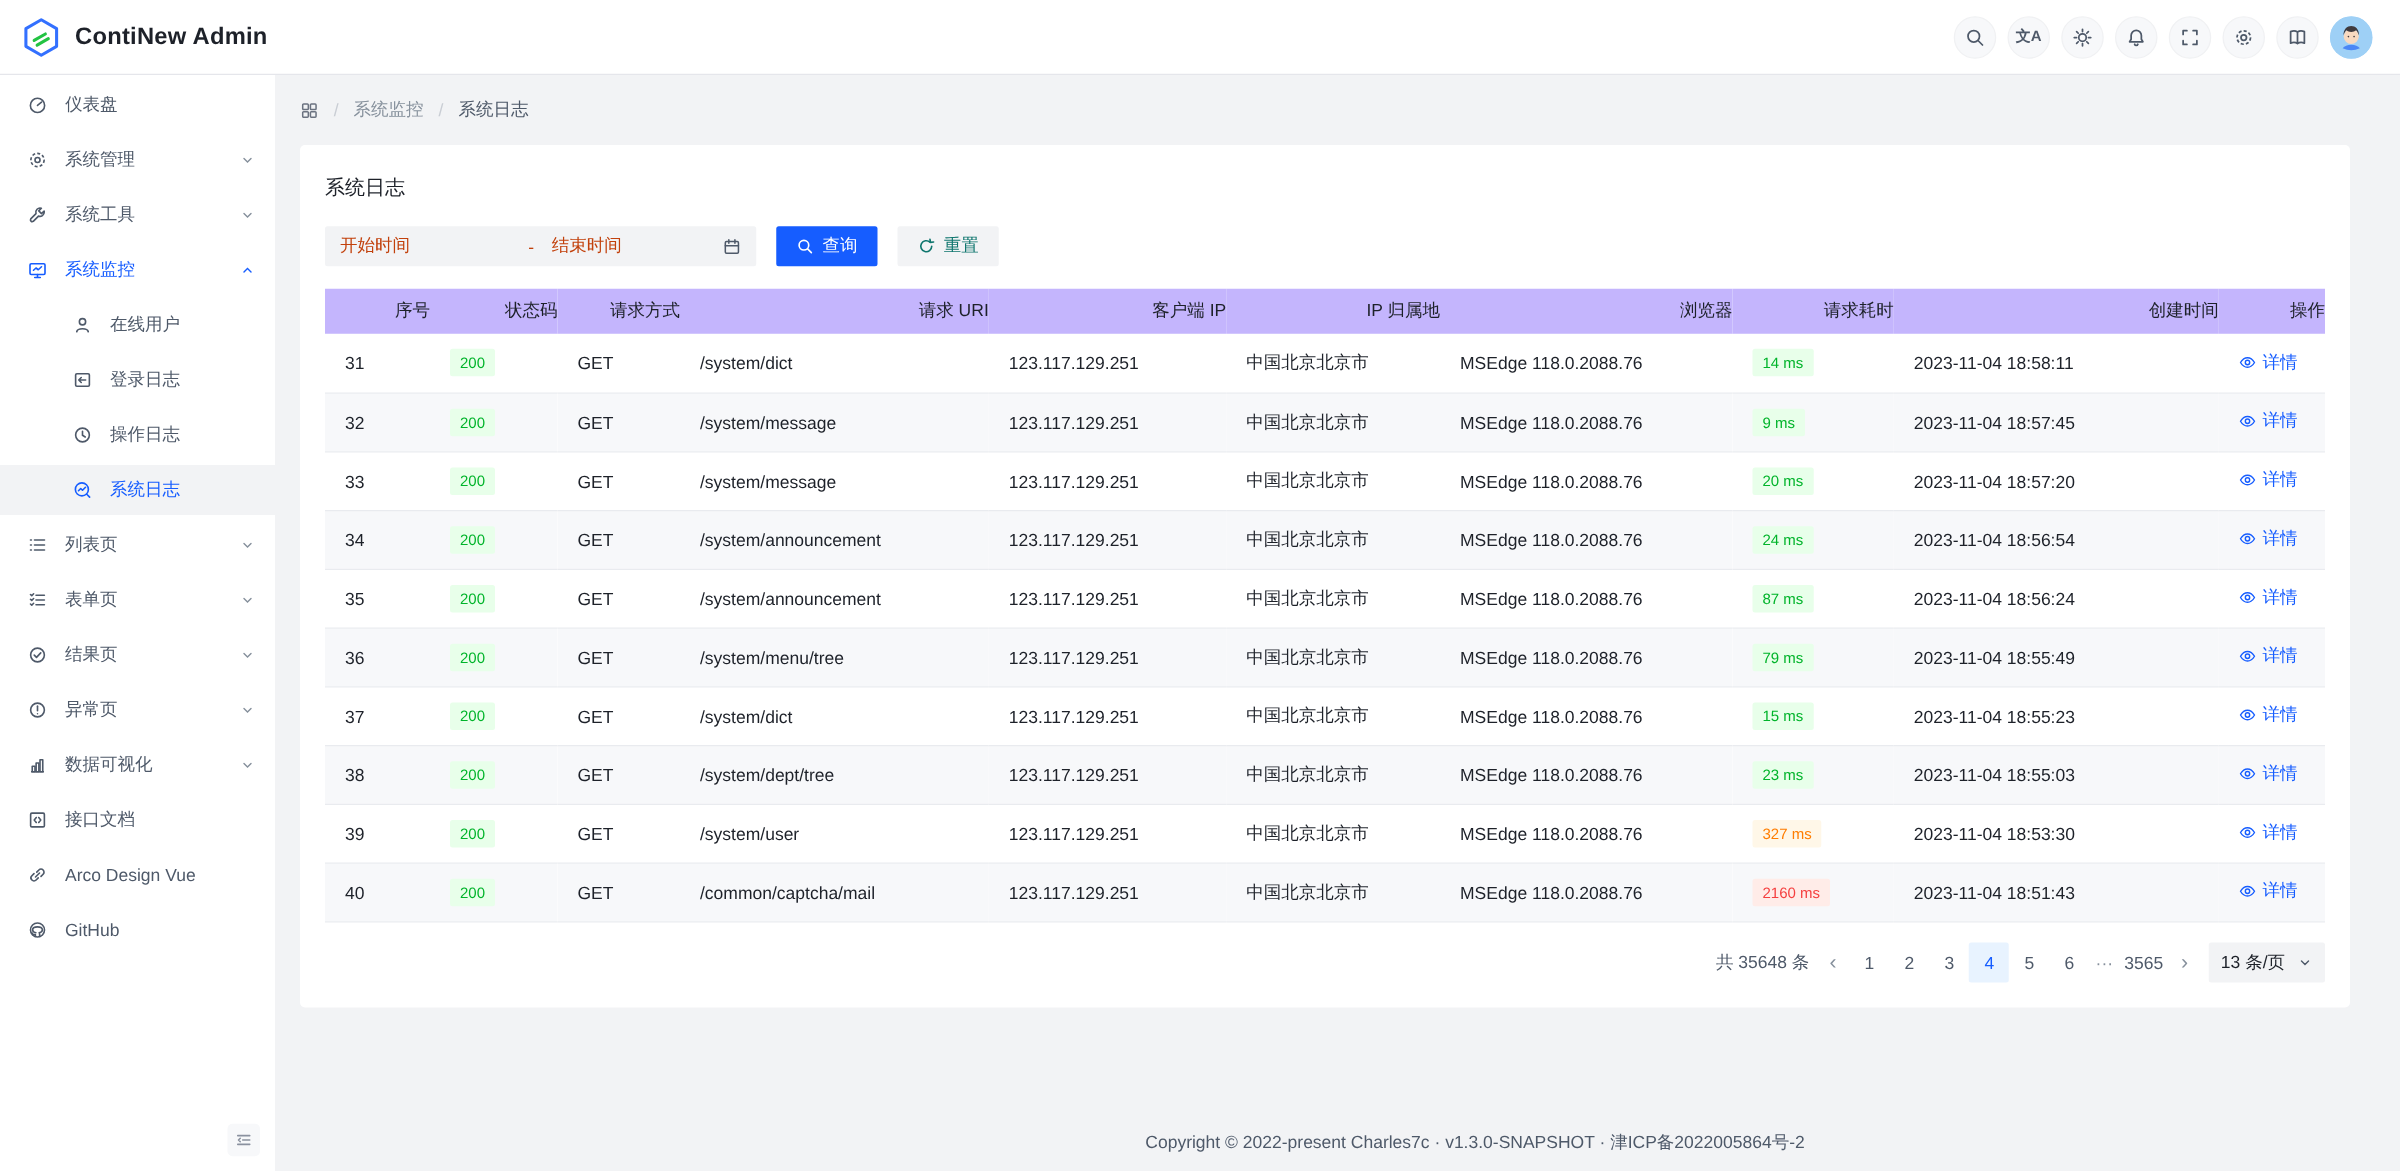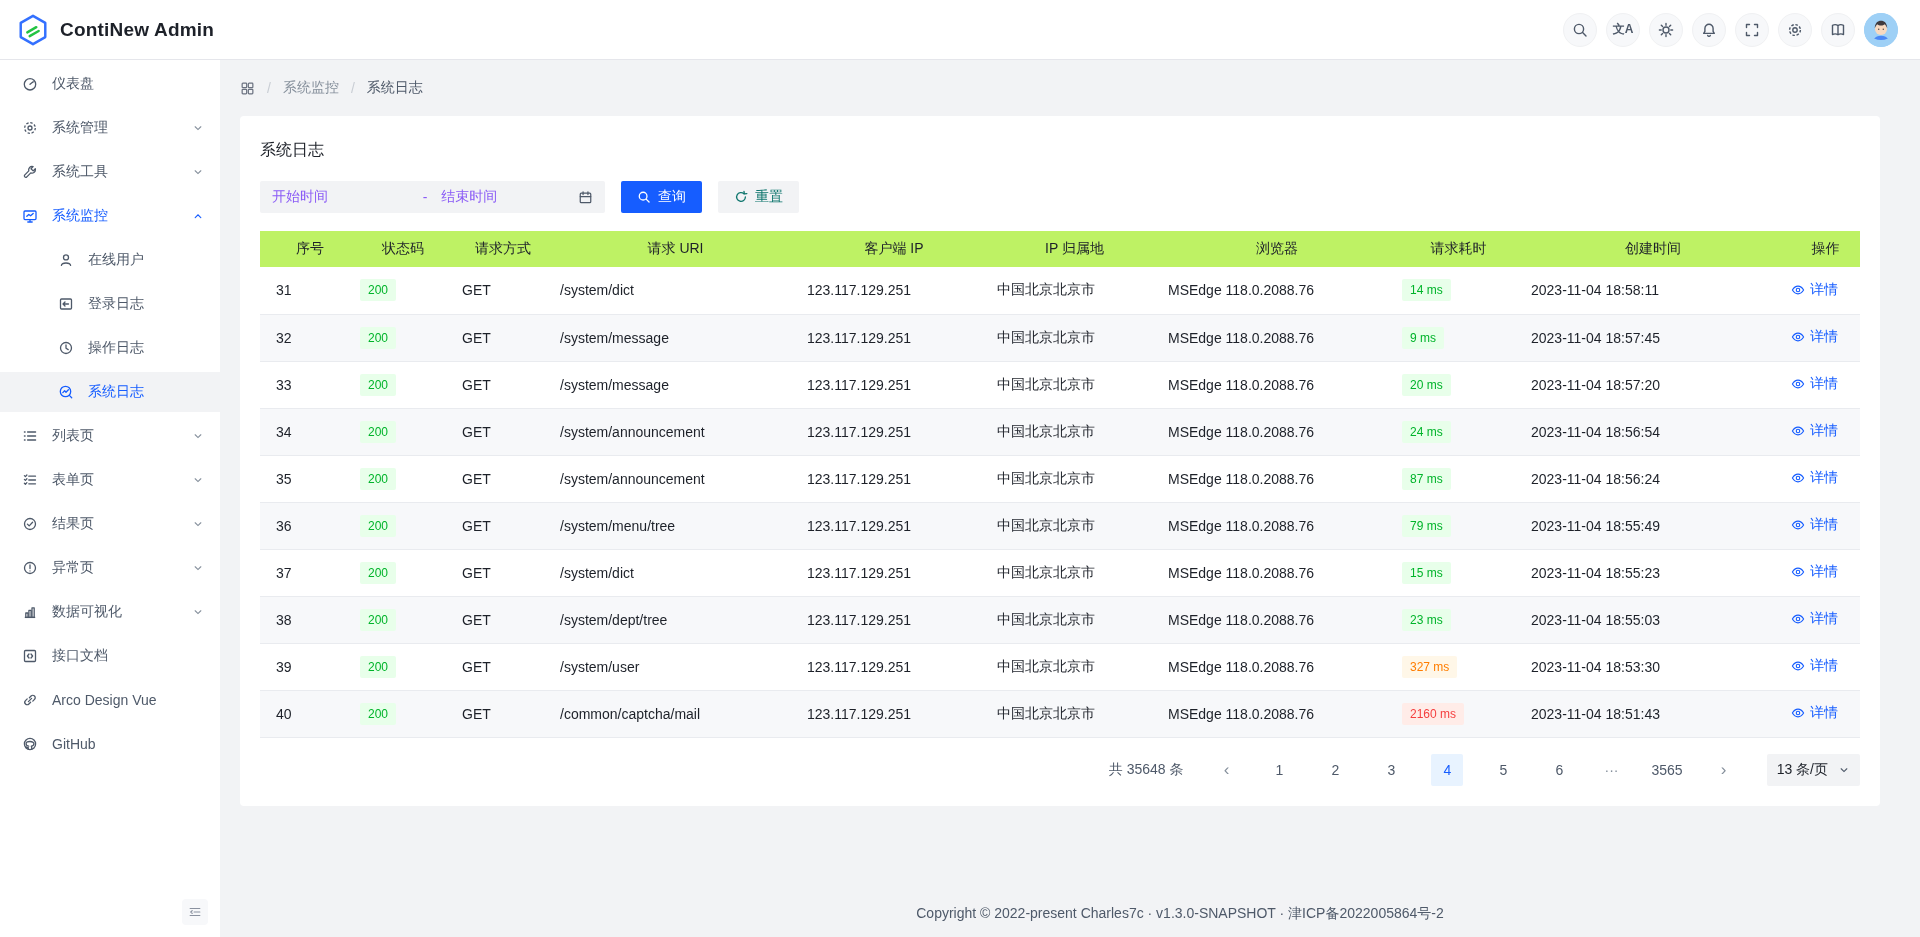--- a/index.html
+++ b/index.html
@@ -39,42 +39,42 @@
   .breadcrumb { height:56px; display:flex; align-items:center; gap:12px; padding:0 20px; font-size:14px; color:#86909c; }
   .crumb-sep { color:#c9cdd4; }
   .crumb-last { color:#4e5969; font-weight:500; }
   .crumb-link { cursor:pointer; }
 
   .card { margin:0 40px 0 20px; background:#fff; border-radius:4px; padding:20px; }
   .card-title { font-size:16px; font-weight:500; color:#1d2129; margin:4px 0 20px; }
 
   .filter-row { display:flex; align-items:center; gap:16px; margin-bottom:18px; }
   .range-input { width:345px; height:32px; background:#f2f3f5; border-radius:2px; display:flex; align-items:center;
-                 padding:0 12px; font-size:14px; color:#8b5cf6; cursor:text; }
+                 padding:0 12px; font-size:14px; color:#c2410c; cursor:text; }
   .range-input .ph { flex:1; }
   .range-input .sep { flex:none; padding:0 14px; }
   .range-input .cal { color:#4e5969; flex:none; }
   .btn { height:32px; border:none; border-radius:2px; font-size:14px; display:inline-flex; align-items:center;
          gap:7px; padding:0 16px; cursor:pointer; font-family:inherit; }
   .btn-primary { background:#165dff; color:#fff; }
   .btn-secondary { background:#f2f3f5; color:#0f766e; }
 
   
   table { width:100%; border-collapse:collapse; font-size:14px; color:#1d2129; table-layout:fixed; }
-  thead th { background:#bef264; height:36px; font-weight:500; text-align:center; padding:0 0 0 16px; white-space:nowrap; }
+  thead th { background:#c4b5fd; height:36px; font-weight:500; text-align:right; padding:0 0 0 16px; white-space:nowrap; }
   tbody td { height:47px; padding:0 0 0 16px; border-bottom:1px solid #e9ebef; white-space:nowrap; overflow:hidden; }
   tbody tr.stripe { background:#f7f8fa; }
   .badge { display:inline-block; padding:2px 8px; font-size:12px; line-height:18px; border-radius:2px; }
   .lv-green  { background:#e8ffea; color:#00b42a; }
   .lv-orange { background:#fff7e8; color:#ff7d00; }
   .lv-red    { background:#ffece8; color:#f53f3f; }
   .action-link { color:#165dff; display:inline-flex; align-items:center; gap:5px; cursor:pointer; }
 
   
-  .pagination { display:flex; justify-content:flex-end; align-items:center; gap:24px; margin-top:16px;
+  .pagination { display:flex; justify-content:flex-end; align-items:center; gap:0; margin-top:16px;
                 font-size:14px; color:#4e5969; }
   .pg-total { margin-right:6px; color:#4e5969; }
   .pg-arrow { width:26px; height:32px; display:flex; align-items:center; justify-content:center; color:#86909c;
               font-size:17px; cursor:pointer; }
   .pg-num { min-width:32px; height:32px; display:flex; align-items:center; justify-content:center; border-radius:2px;
             cursor:pointer; padding:0 4px; }
   .pg-num.active { background:#e8f3ff; color:#165dff; font-weight:500; }
   .pg-ellipsis { min-width:24px; text-align:center; color:#86909c; }
   .page-size { height:32px; background:#f2f3f5; border-radius:2px; padding:0 10px; display:flex; align-items:center;
                gap:10px; color:#1d2129; cursor:pointer; margin-left:6px; }

